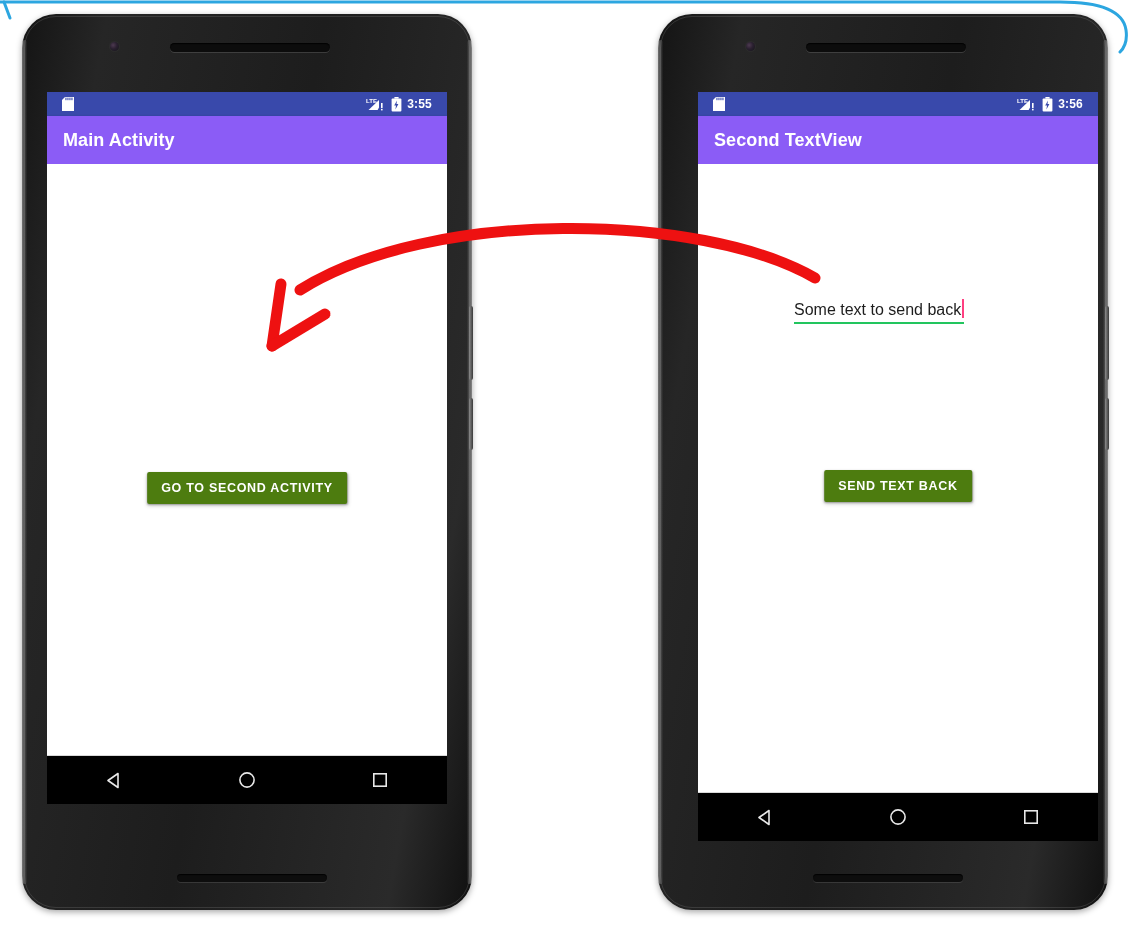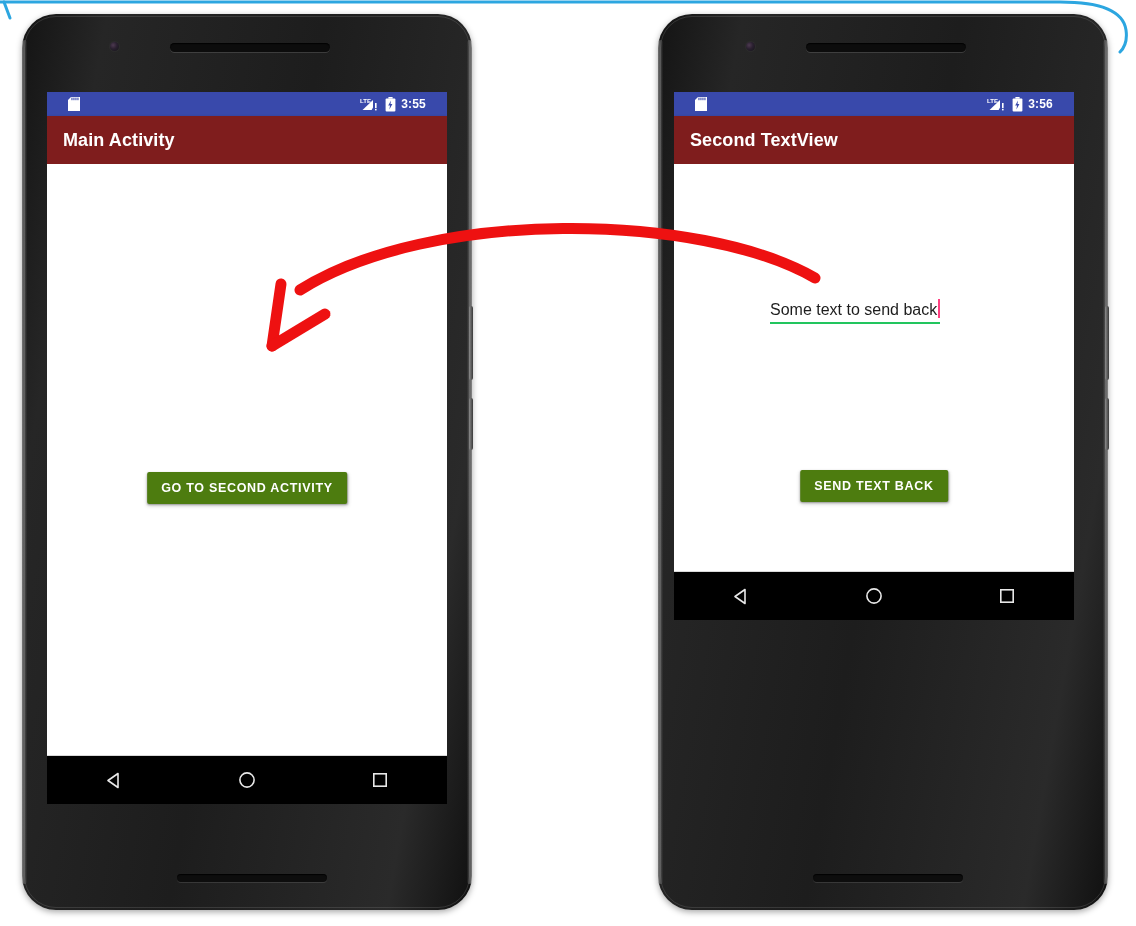--- a/index.html
+++ b/index.html
@@ -101,40 +101,40 @@
   }
 
   .statusbar {
     position: absolute;
     left: 0; right: 0; top: 0;
     height: 24px;
     background: #3949ab;
     display: flex;
     align-items: center;
     justify-content: space-between;
-    padding: 0 21px;
+    padding: 0 15px;
     box-sizing: border-box;
     gap: 44px;
   }
   .sb-left { display: flex; align-items: center; gap: 4px; }
   .sb-right { display: flex; align-items: center; gap: 5px; }
   .sb-time {
     color: #ffffff;
     font-size: 12px;
     font-weight: bold;
     letter-spacing: 0.2px;
     line-height: 1;
   }
 
   .appbar {
     position: absolute;
     left: 0; right: 0;
     top: 24px;
     height: 48px;
-    background: #7f1d1d;
+    background: #8b5cf6;
     display: flex;
     align-items: center;
     padding-left: 16px;
     box-sizing: border-box;
     box-shadow: 0 1px 3px rgba(0,0,0,0.22);
   }
   .appbar-title {
     color: #ffffff;
     font-size: 18px;
     font-weight: bold;
@@ -307,21 +307,21 @@
     <div class="phone-sheen-left"></div>
     <div class="phone-sheen-right"></div>
 
     <div class="cam" style="left:88px; top:28px;"></div>
     <div class="earpiece" style="left:148px; top:29px; width:160px;"></div>
     <div class="bottom-slot" style="left:155px; bottom:28px; width:150px;"></div>
 
     <div class="side-btn" style="right:-1px; top:292px; height:74px;"></div>
     <div class="side-btn" style="right:-1px; top:384px; height:52px;"></div>
 
-    <div class="screen" style="left:16px; top:78px; width:400px; height:528px;">
+    <div class="screen" style="left:40px; top:78px; width:400px; height:749px;">
 
       <div class="statusbar">
         <div class="sb-left">
           <svg width="12" height="14" viewBox="0 0 12 14">
             <path d="M3 0 H12 V14 H0 V3 Z" fill="#ffffff"></path>
             <rect x="3.4" y="0.6" width="1.1" height="2.6" fill="#3949ab"></rect>
             <rect x="5.4" y="0.6" width="1.1" height="2.6" fill="#3949ab"></rect>
             <rect x="7.4" y="0.6" width="1.1" height="2.6" fill="#3949ab"></rect>
             <rect x="9.4" y="0.6" width="1.1" height="2.6" fill="#3949ab"></rect>
           </svg>

